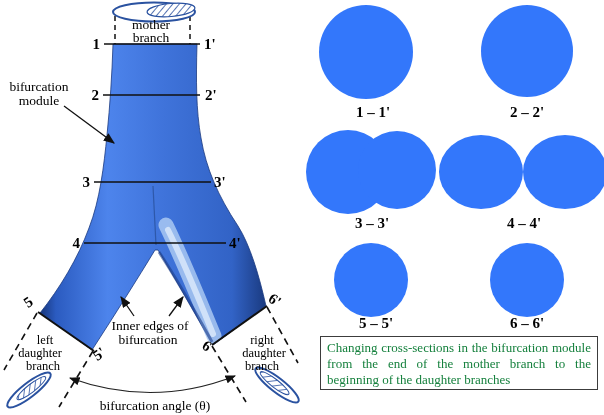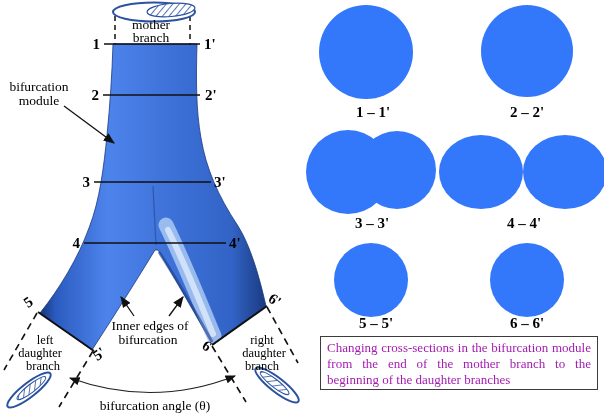--- a/index.html
+++ b/index.html
@@ -10,21 +10,21 @@
   svg{position:absolute;left:0;top:0;}
   svg text{font-family:"Liberation Serif","DejaVu Serif",serif;fill:#000;}
   .lbl{font-size:13.5px;}
   .lbl-sm{font-size:12.5px;}
   .num{font-size:15px;font-weight:bold;}
   .seclbl{font-size:15px;font-weight:bold;}
   #caption-box{
     position:absolute;left:320px;top:336px;width:264px;height:47px;
     border:1px solid #3c3c3c;background:#ffffff;
     padding:3px 6px 2px 6px;
-    font-size:13px;line-height:1.22;color:#a21caf;
+    font-size:13px;line-height:1.22;color:#15803d;
     text-align:justify;
   }
 </style>
 </head>
 <body>
 
 <div id="stage">
 
   <svg width="604" height="415" viewBox="0 0 604 415">
     <defs>

